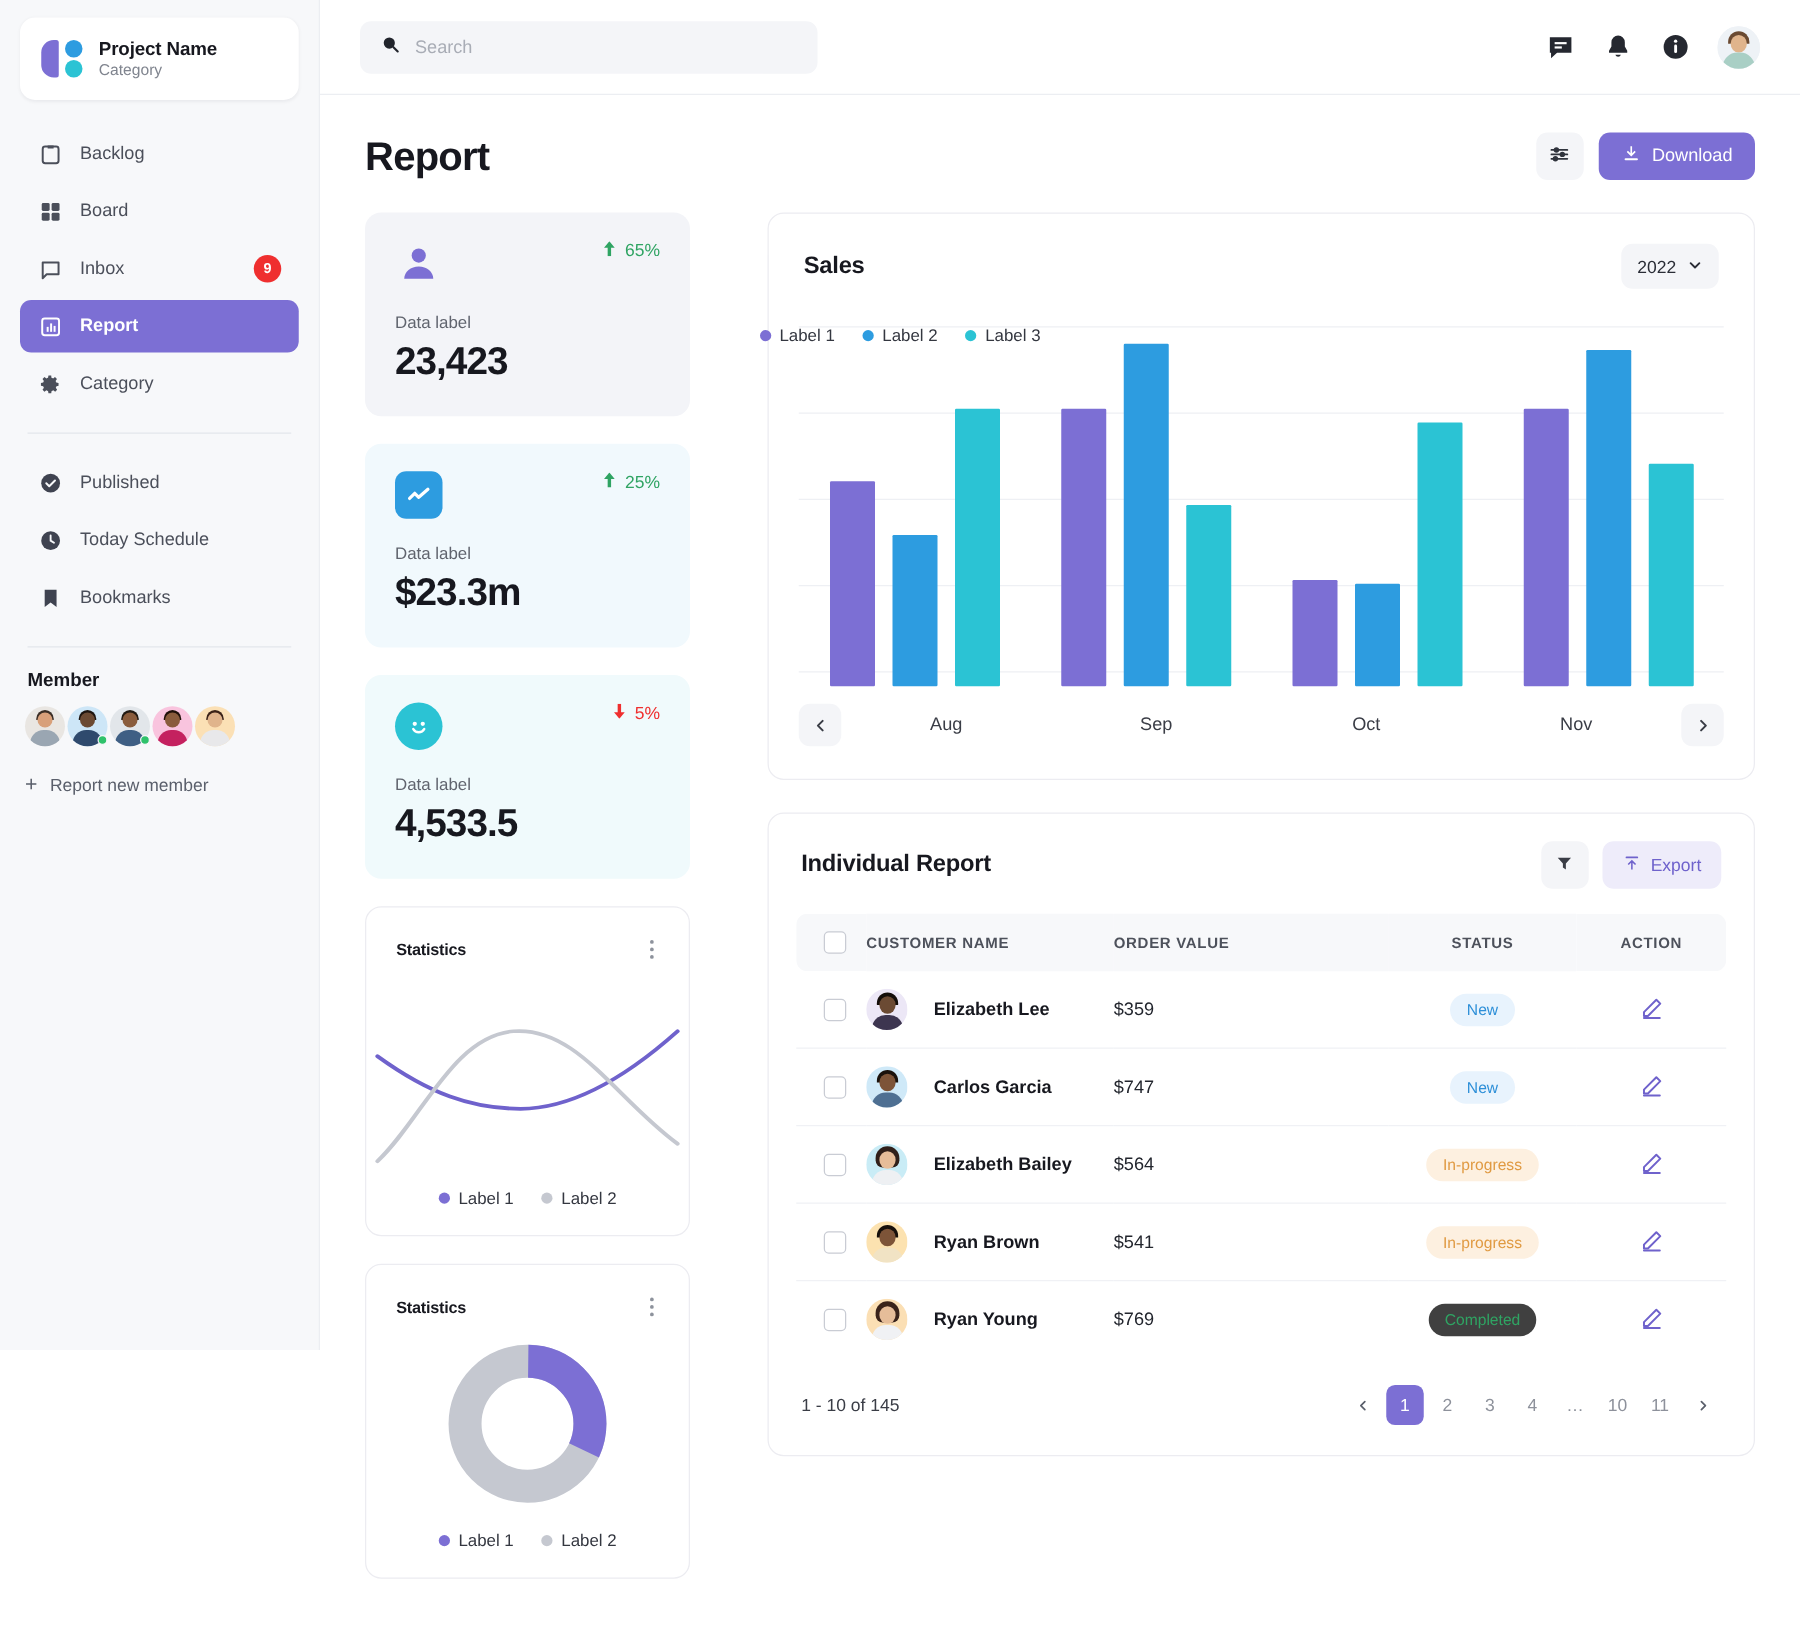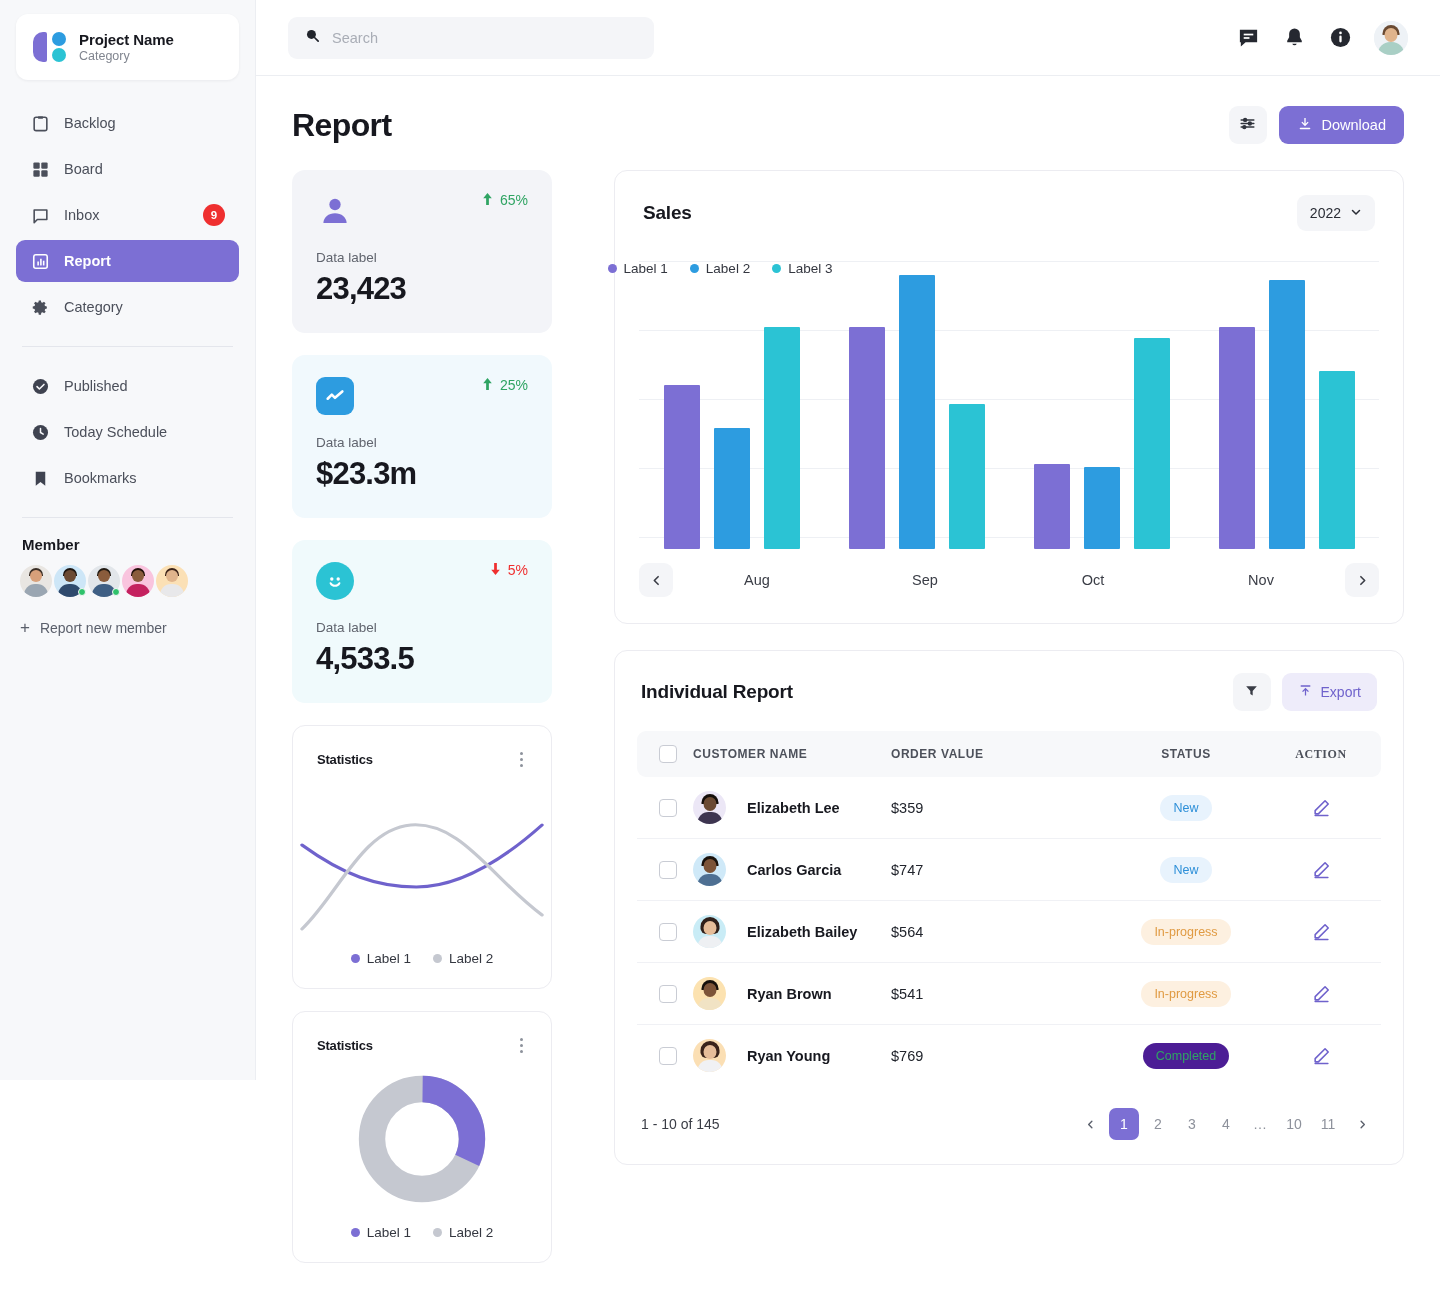--- a/index.html
+++ b/index.html
@@ -159,32 +159,32 @@
     color: #6f62cc; font-size: 14px; font-family: inherit;
     display: flex; align-items: center; gap: 8px; cursor: pointer;
   }
   table { width: calc(100% - 44px); margin: 20px 22px 0; border-collapse: collapse; }
   thead tr { background: #f7f8fa; }
   thead th {
     font-size: 12px; letter-spacing: .55px; font-weight: bold; color: #4d515b;
     text-align: left; padding: 14px 0; text-transform: uppercase;
   }
   thead th:first-child { border-radius: 9px 0 0 9px; padding-left: 22px; }
-  thead th:last-child { border-radius: 0 9px 9px 0; font-family: Liberation Serif, serif; }
+  thead th:last-child { border-radius: 0 9px 9px 0; }
   tbody td { padding: 14px 0; border-bottom: 1px solid #f0f1f5; font-size: 14.5px; color: #22252d; }
   tbody tr:last-child td { border-bottom: 0; }
   tbody td:first-child { padding-left: 22px; }
   .cbx { width: 18px; height: 18px; border: 1.5px solid #c9ccd4; border-radius: 4px; background: #fff; cursor: pointer; display: block; }
   .cust { display: flex; align-items: center; gap: 21px; }
   .cust-name { font-weight: bold; font-size: 14.5px; color: #17181f; }
   .t-av { width: 33px; height: 33px; border-radius: 50%; position: relative; overflow: hidden; flex: 0 0 33px; }
   .pill { display: inline-flex; align-items: center; justify-content: center; height: 26px; padding: 0 13px; border-radius: 13px; font-size: 12.5px; }
   .pill-new { background: #e8f3fd; color: #2d8fd8; }
   .pill-prog { background: #fdf0e0; color: #e09a42; }
-  .pill-done { background: #4c1d95; color: #2fa463; }
+  .pill-done { background: #404040; color: #2fa463; }
   .edit-btn { background: none; border: 0; cursor: pointer; padding: 2px; display: inline-flex; }
   .col-status, .col-action { text-align: center !important; }
   .pager { display: flex; align-items: center; padding: 22px 26px 24px; }
   .pager-info { font-size: 14px; color: #3a3d46; }
   .pages { margin-left: auto; display: flex; align-items: center; gap: 4px; }
   .pg {
     min-width: 30px; height: 32px; border-radius: 7px; border: 0; background: transparent;
     font-family: inherit; font-size: 14px; color: #8d919b; cursor: pointer;
     display: flex; align-items: center; justify-content: center; padding: 0 6px;
   }

